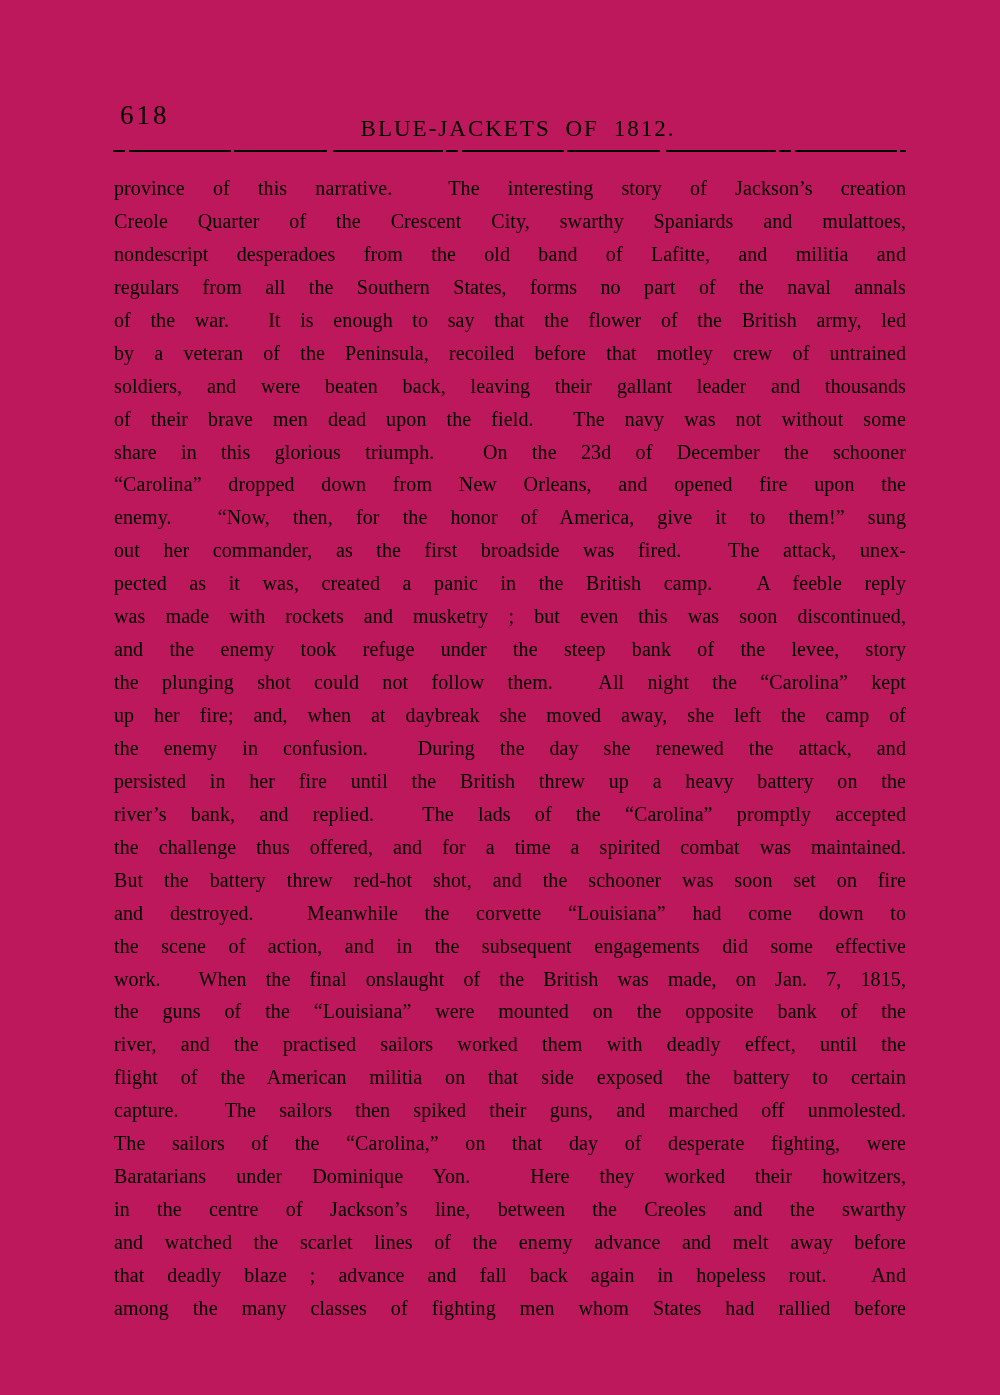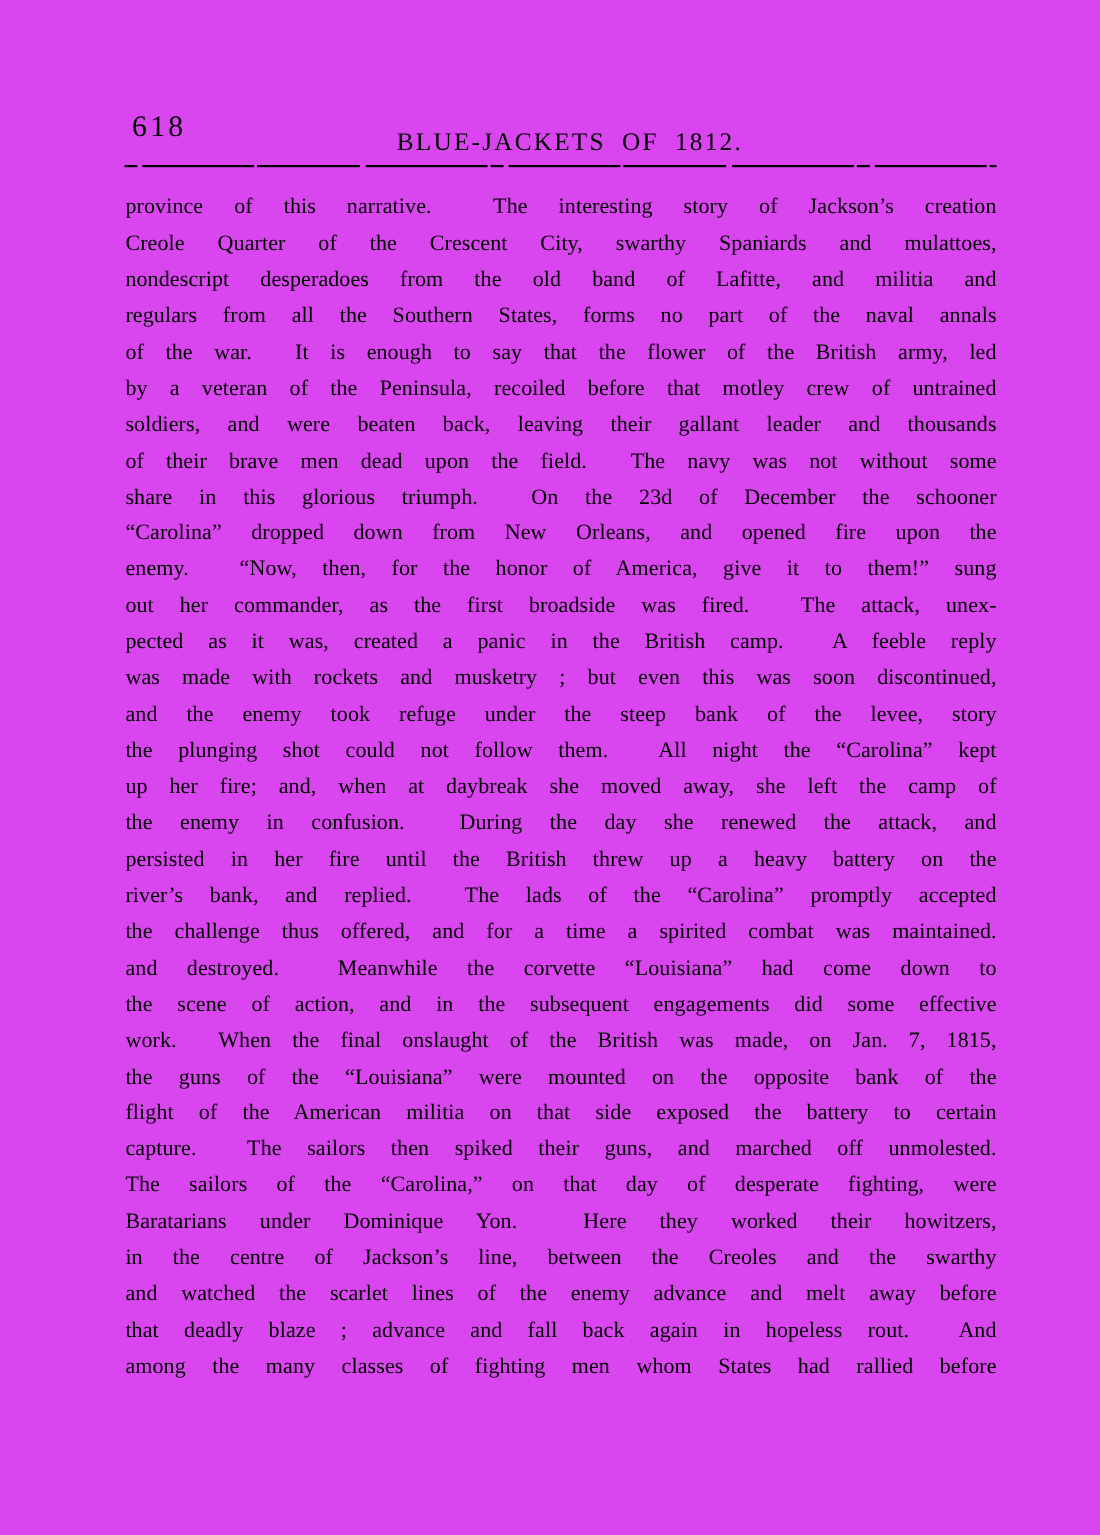--- a/index.html
+++ b/index.html
@@ -4,21 +4,21 @@
 <style>
   html, body {
     margin: 0;
     padding: 0;
     background: #ffffff;
   }
   .page {
     position: relative;
     width: 1000px;
     height: 1395px;
-    background: #d946ef;
+    background: #be185d;
     color: #000000;
     font-family: "Liberation Serif", serif;
     overflow: hidden;
   }
   .pagehead {
     position: absolute;
     top: 0;
     left: 0;
     width: 100%;
     height: 160px;
@@ -106,24 +106,26 @@
       <div class="line">out her commander, as the first broadside was fired.&nbsp; The attack, unex-</div>
       <div class="line">pected as it was, created a panic in the British camp.&nbsp; A feeble reply</div>
       <div class="line">was made with rockets and musketry ; but even this was soon discontinued,</div>
       <div class="line">and the enemy took refuge under the steep bank of the levee, story</div>
       <div class="line">the plunging shot could not follow them.&nbsp; All night the “Carolina” kept</div>
       <div class="line">up her fire; and, when at daybreak she moved away, she left the camp of</div>
       <div class="line">the enemy in confusion.&nbsp; During the day she renewed the attack, and</div>
       <div class="line">persisted in her fire until the British threw up a heavy battery on the</div>
       <div class="line">river’s bank, and replied.&nbsp; The lads of the “Carolina” promptly accepted</div>
       <div class="line">the challenge thus offered, and for a time a spirited combat was maintained.</div>
+      <div class="line">But the battery threw red-hot shot, and the schooner was soon set on fire</div>
       <div class="line">and destroyed.&nbsp; Meanwhile the corvette “Louisiana” had come down to</div>
       <div class="line">the scene of action, and in the subsequent engagements did some effective</div>
       <div class="line">work.&nbsp; When the final onslaught of the British was made, on Jan. 7, 1815,</div>
       <div class="line">the guns of the “Louisiana” were mounted on the opposite bank of the</div>
+      <div class="line">river, and the practised sailors worked them with deadly effect, until the</div>
       <div class="line">flight of the American militia on that side exposed the battery to certain</div>
       <div class="line">capture.&nbsp; The sailors then spiked their guns, and marched off unmolested.</div>
       <div class="line">The sailors of the “Carolina,” on that day of desperate fighting, were</div>
       <div class="line">Baratarians under Dominique Yon.&nbsp; Here they worked their howitzers,</div>
       <div class="line">in the centre of Jackson’s line, between the Creoles and the swarthy</div>
       <div class="line">and watched the scarlet lines of the enemy advance and melt away before</div>
       <div class="line">that deadly blaze ; advance and fall back again in hopeless rout.&nbsp; And</div>
       <div class="line">among the many classes of fighting men whom States had rallied before</div>
     </div>
 

